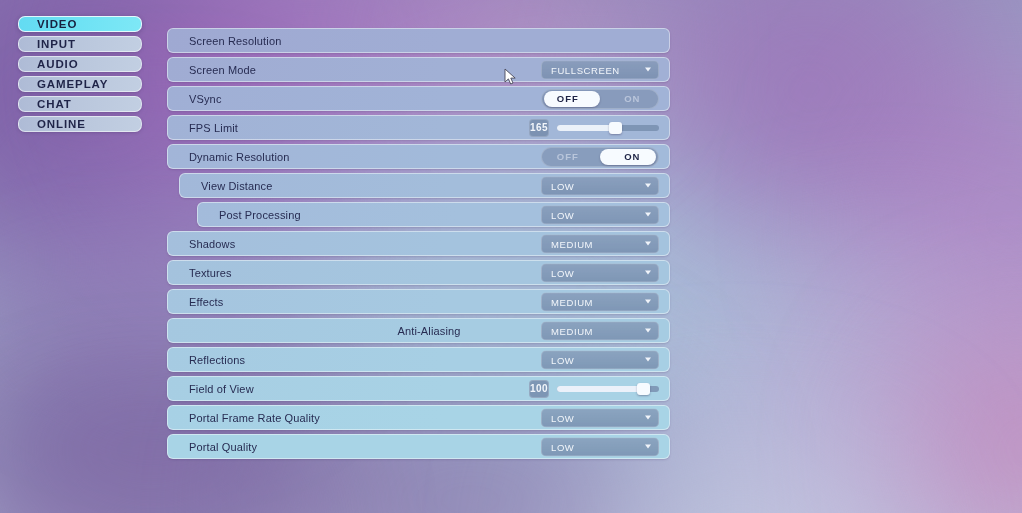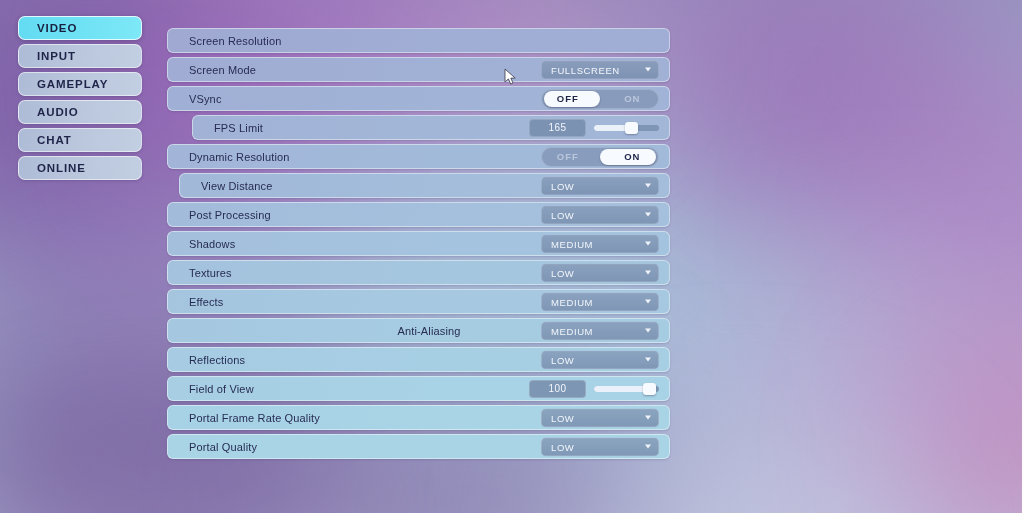--- a/index.html
+++ b/index.html
@@ -27,21 +27,21 @@
   .b8{left:260px;top:370px;width:420px;height:260px;background:#7f6aa3;opacity:.6;}
   .b9{left:900px;top:330px;width:260px;height:240px;background:#c77ab4;opacity:.55;}
   .b10{left:420px;top:-40px;width:220px;height:180px;background:#d08ac9;opacity:.45;}
   .b11{left:40px;top:150px;width:260px;height:220px;background:#9b7fc0;opacity:.5;}
   .b12{left:560px;top:430px;width:360px;height:200px;background:#c9cde4;opacity:.5;}
   .b13{left:0px;top:440px;width:300px;height:180px;background:#8a74ad;opacity:.5;}
 
   
   #sidebar{position:absolute;left:18px;top:16px;width:124px;}
   .tab{
-    height:24px;margin-bottom:4px;border-radius:7px;
+    height:16px;margin-bottom:4px;border-radius:7px;
     display:flex;align-items:center;padding-left:18px;
     font-size:11.5px;font-weight:bold;letter-spacing:.9px;
     color:#1f2448;
     border:1px solid rgba(255,255,255,.55);
     box-sizing:border-box;
     background:linear-gradient(100deg,#aebbd6 0%,#b9c6dc 45%,#c2cfe2 100%);
     box-shadow:0 1px 3px rgba(60,40,90,.25);
   }
   .tab.active{
     background:linear-gradient(100deg,#63dbf2 0%,#6ee2f4 50%,#7ee8f6 100%);
@@ -98,24 +98,24 @@
   .tg .pill{
     position:absolute;top:1px;height:16px;width:56px;border-radius:9px;
     background:#f7fbff;box-shadow:0 1px 2px rgba(40,30,70,.3);z-index:1;
   }
   .tg.left .pill{left:2px;}
   .tg.right .pill{right:2px;}
 
   
   .sl{width:130px;height:20px;display:flex;align-items:center;}
   .sl .val{
-    width:57px;height:18px;border-radius:4px;
+    width:20px;height:18px;border-radius:4px;
     background:rgba(118,140,172,.85);
     display:flex;align-items:center;justify-content:center;
-    font-size:10px;font-weight:normal;color:#f2f6fb;letter-spacing:.5px;
+    font-size:10px;font-weight:bold;color:#f2f6fb;letter-spacing:.5px;
     border:1px solid rgba(255,255,255,.18);box-sizing:border-box;
   }
   .sl .track{
     position:relative;flex:1;height:6px;margin-left:8px;border-radius:3px;
     background:rgba(118,140,172,.8);
   }
   .sl .fill{position:absolute;left:0;top:0;bottom:0;border-radius:3px;
             background:rgba(244,249,255,.92);}
   .sl .thumb{
     position:absolute;top:-3px;width:13px;height:12px;border-radius:3px;
@@ -147,24 +147,24 @@
 </div>
 
 <div id="sidebar">
     <div class="tab active">
       <span>VIDEO</span>
     </div>
     <div class="tab">
       <span>INPUT</span>
     </div>
     <div class="tab">
+      <span>AUDIO</span>
+    </div>
+    <div class="tab">
       <span>GAMEPLAY</span>
-    </div>
-    <div class="tab">
-      <span>AUDIO</span>
     </div>
     <div class="tab">
       <span>CHAT</span>
     </div>
     <div class="tab">
       <span>ONLINE</span>
     </div>
   </div>
 
 <div id="panel">
@@ -183,21 +183,21 @@
     <div class="row" style="background: linear-gradient(105deg, rgb(160, 175, 213) 0%, rgb(161, 179, 215) 55%, rgb(161, 179, 215) 100%);">
       <div class="label">VSync</div>
       <div class="ctrl">
         <div class="tg left">
           <div class="pill"></div>
           <div class="opt sel">OFF</div>
           <div class="opt">ON</div>
         </div>
       </div>
     </div>
-    <div class="row" style="background: linear-gradient(105deg, rgb(161, 178, 214) 0%, rgb(162, 183, 216) 55%, rgb(162, 183, 216) 100%); margin-left: 25px;">
+    <div class="row" style="background: linear-gradient(105deg, rgb(161, 178, 214) 0%, rgb(162, 183, 216) 55%, rgb(162, 183, 216) 100%);">
       <div class="label">FPS Limit</div>
       <div class="ctrl">
         <div class="sl">
           <div class="val">165</div>
           <div class="track">
             <div class="fill" style="width: 57%;"></div>
             <div class="thumb" style="left: 57%;"></div>
           </div>
         </div>
       </div>
@@ -214,21 +214,21 @@
     </div>
     <div class="row" style="background: linear-gradient(105deg, rgb(162, 184, 217) 0%, rgb(163, 189, 219) 55%, rgb(163, 189, 219) 100%); margin-left: 12px;">
       <div class="label">View Distance</div>
       <div class="ctrl">
         <div class="dd">
           <span class="v">LOW</span>
           <div class="caret"></div>
         </div>
       </div>
     </div>
-    <div class="row" style="background: linear-gradient(105deg, rgb(163, 187, 219) 0%, rgb(164, 192, 221) 55%, rgb(164, 192, 221) 100%);">
+    <div class="row" style="background: linear-gradient(105deg, rgb(163, 187, 219) 0%, rgb(164, 192, 221) 55%, rgb(164, 192, 221) 100%); margin-left: 30px;">
       <div class="label">Post Processing</div>
       <div class="ctrl">
         <div class="dd">
           <span class="v">LOW</span>
           <div class="caret"></div>
         </div>
       </div>
     </div>
     <div class="row" style="background: linear-gradient(105deg, rgb(164, 191, 220) 0%, rgb(164, 195, 222) 55%, rgb(164, 195, 222) 100%);">
       <div class="label">Shadows</div>

